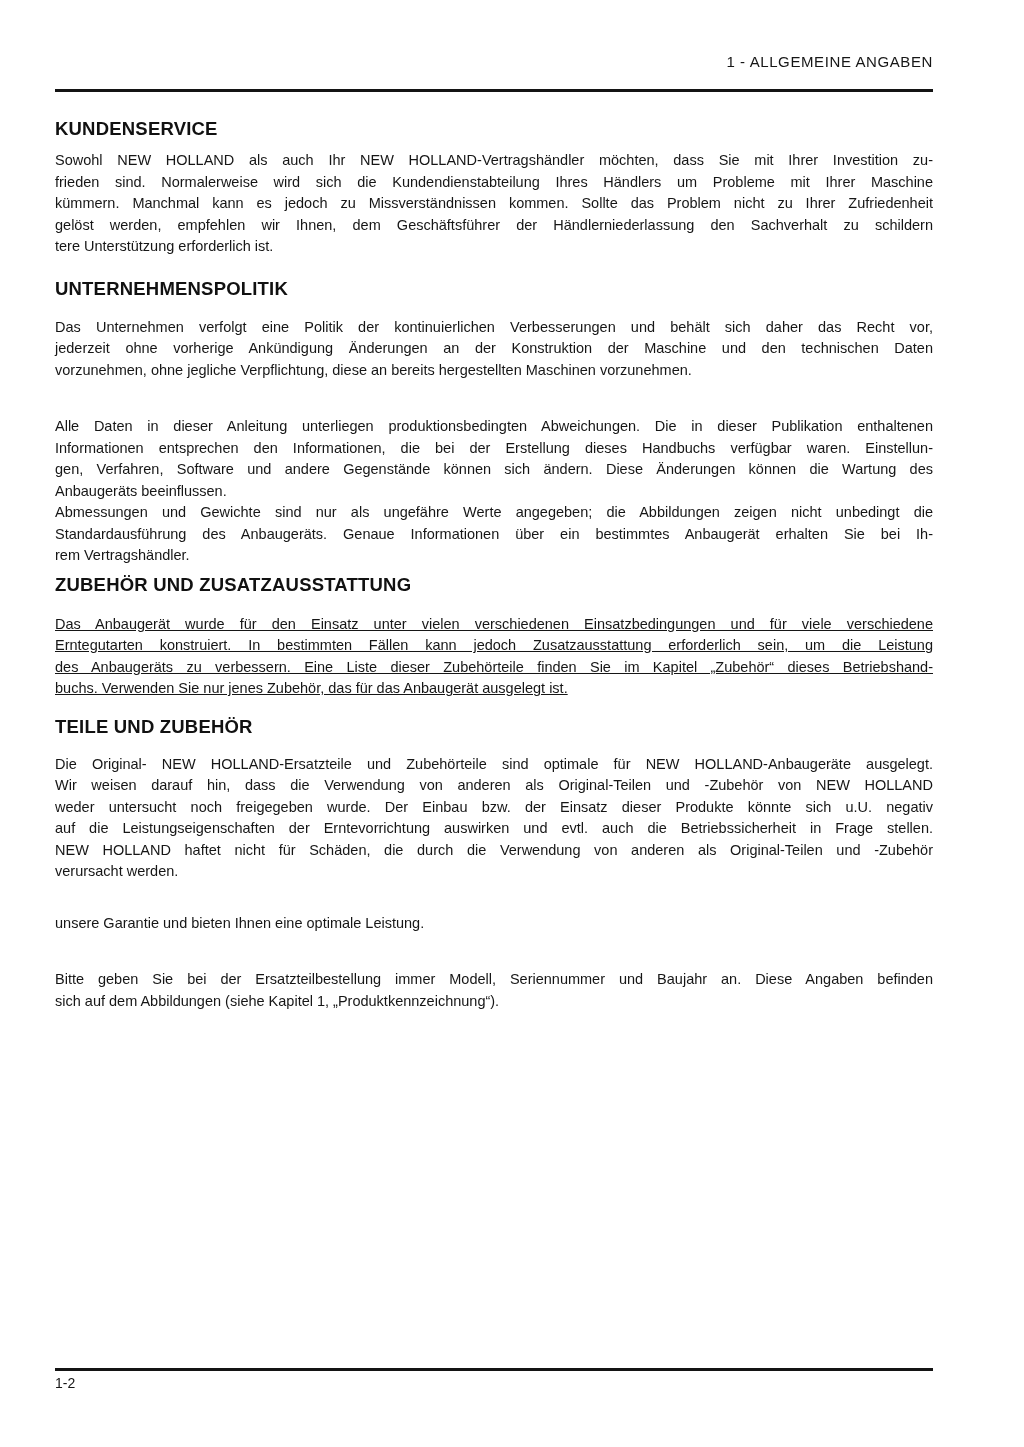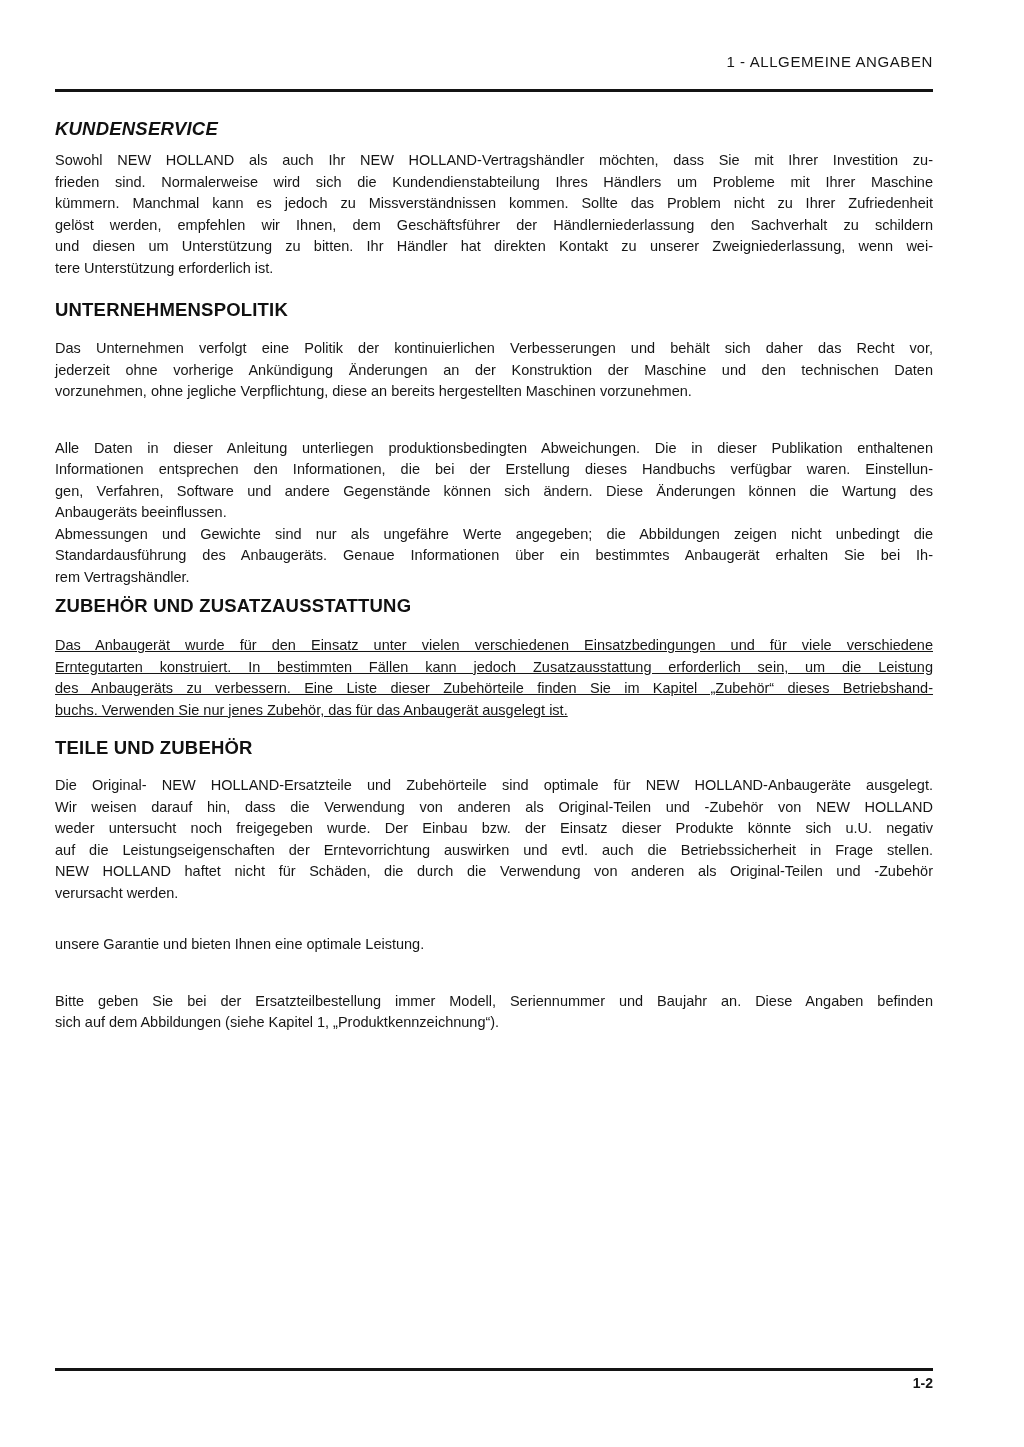--- a/index.html
+++ b/index.html
@@ -24,60 +24,59 @@
 
   h2.sec {
     font-size: 18.5px; line-height: 19px;
     font-weight: bold; letter-spacing: 0.2px;
     color: #111111;
   }
   .para { font-size: 14.5px; }
   .line { line-height: 21.5px; }
   .line.j { text-align: justify; text-align-last: justify; }
 
-  [data-name="heading-kundenservice"]        { margin-top: 27px; font-style: italic; }
+  [data-name="heading-kundenservice"]        { margin-top: 27px; }
   [data-name="para-kundenservice-1"]         { margin-top: 12px; }
   [data-name="heading-unternehmenspolitik"]  { margin-top: 21px; }
   [data-name="para-unternehmenspolitik-1"]   { margin-top: 19px; }
   [data-name="para-unternehmenspolitik-2"]   { margin-top: 35px; }
   [data-name="para-unternehmenspolitik-3"]   { margin-top: 0; }
   [data-name="heading-zubehoer"]             { margin-top: 8px; }
   [data-name="para-zubehoer-1"]              { margin-top: 20px; text-decoration: underline; }
   [data-name="heading-teile"]                { margin-top: 17px; }
   [data-name="para-teile-1"]                 { margin-top: 18px; }
   [data-name="para-teile-2"]                 { }
   [data-name="para-teile-3"]                 { margin-top: 30px; }
   [data-name="para-teile-4"]                 { margin-top: 35px; }
 
   .doc-footer {
     position: absolute; left: 55px; top: 1368px; width: 878px;
   }
   .page-number {
     margin-top: 4px;
-    text-align: right;
-    font-size: 14px; line-height: 17px; font-weight: bold;
+    text-align: left;
+    font-size: 14px; line-height: 17px;
   }
 </style>
 </head>
 <body data-name="manual-page">
 
 <div class="content" data-name="page-content">
 
   <div class="doc-header-title" data-name="chapter-header-title">1 - ALLGEMEINE ANGABEN</div>
 
   <div class="rule rule-top" data-name="header-divider-rule"></div>
 
   <h2 class="sec" data-name="heading-kundenservice">KUNDENSERVICE</h2>
 
   <div class="para" data-name="para-kundenservice-1">
       <div class="line j" data-name="text-line">Sowohl NEW HOLLAND als auch Ihr NEW HOLLAND-Vertragshändler möchten, dass Sie mit Ihrer Investition zu-</div>
       <div class="line j" data-name="text-line">frieden sind. Normalerweise wird sich die Kundendienstabteilung Ihres Händlers um Probleme mit Ihrer Maschine</div>
       <div class="line j" data-name="text-line">kümmern. Manchmal kann es jedoch zu Missverständnissen kommen. Sollte das Problem nicht zu Ihrer Zufriedenheit</div>
       <div class="line j" data-name="text-line">gelöst werden, empfehlen wir Ihnen, dem Geschäftsführer der Händlerniederlassung den Sachverhalt zu schildern</div>
-      <div class="line j" data-name="text-line">und diesen um Unterstützung zu bitten. Ihr Händler hat direkten Kontakt zu unserer Zweigniederlassung, wenn wei-</div>
       <div class="line" data-name="text-line">tere Unterstützung erforderlich ist.</div>
     </div>
 
   <h2 class="sec" data-name="heading-unternehmenspolitik">UNTERNEHMENSPOLITIK</h2>
 
   <div class="para" data-name="para-unternehmenspolitik-1">
       <div class="line j" data-name="text-line">Das Unternehmen verfolgt eine Politik der kontinuierlichen Verbesserungen und behält sich daher das Recht vor,</div>
       <div class="line j" data-name="text-line">jederzeit ohne vorherige Ankündigung Änderungen an der Konstruktion der Maschine und den technischen Daten</div>
       <div class="line" data-name="text-line">vorzunehmen, ohne jegliche Verpflichtung, diese an bereits hergestellten Maschinen vorzunehmen.</div>
     </div>

